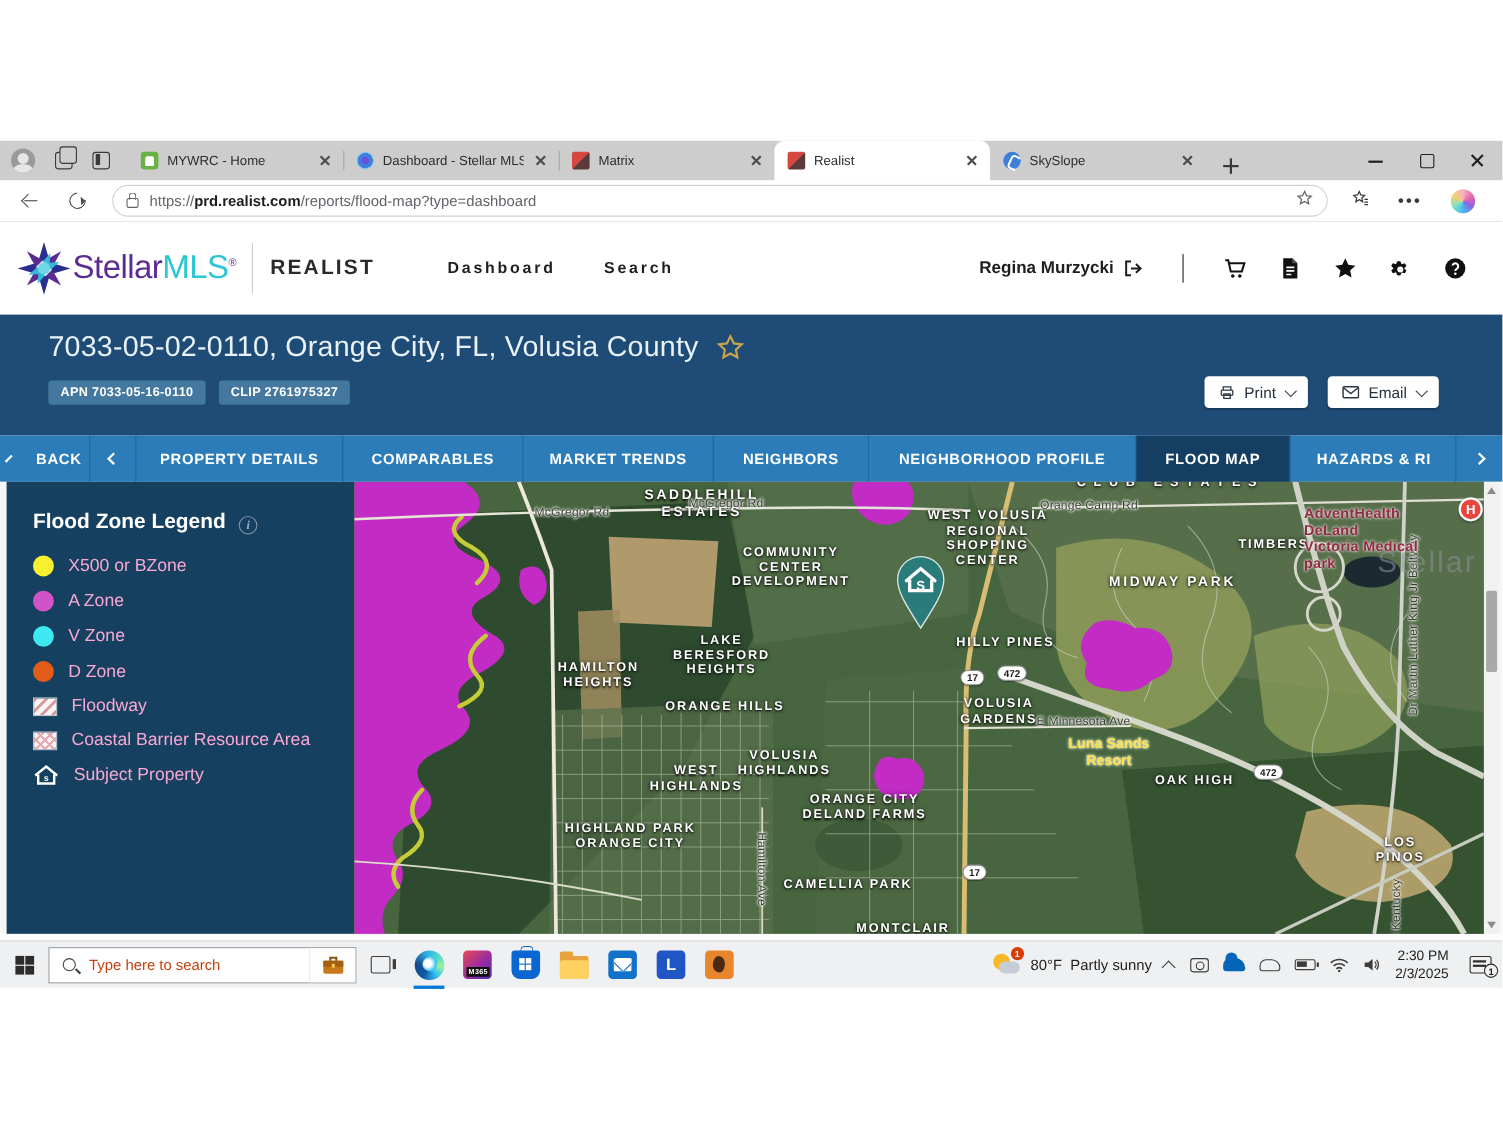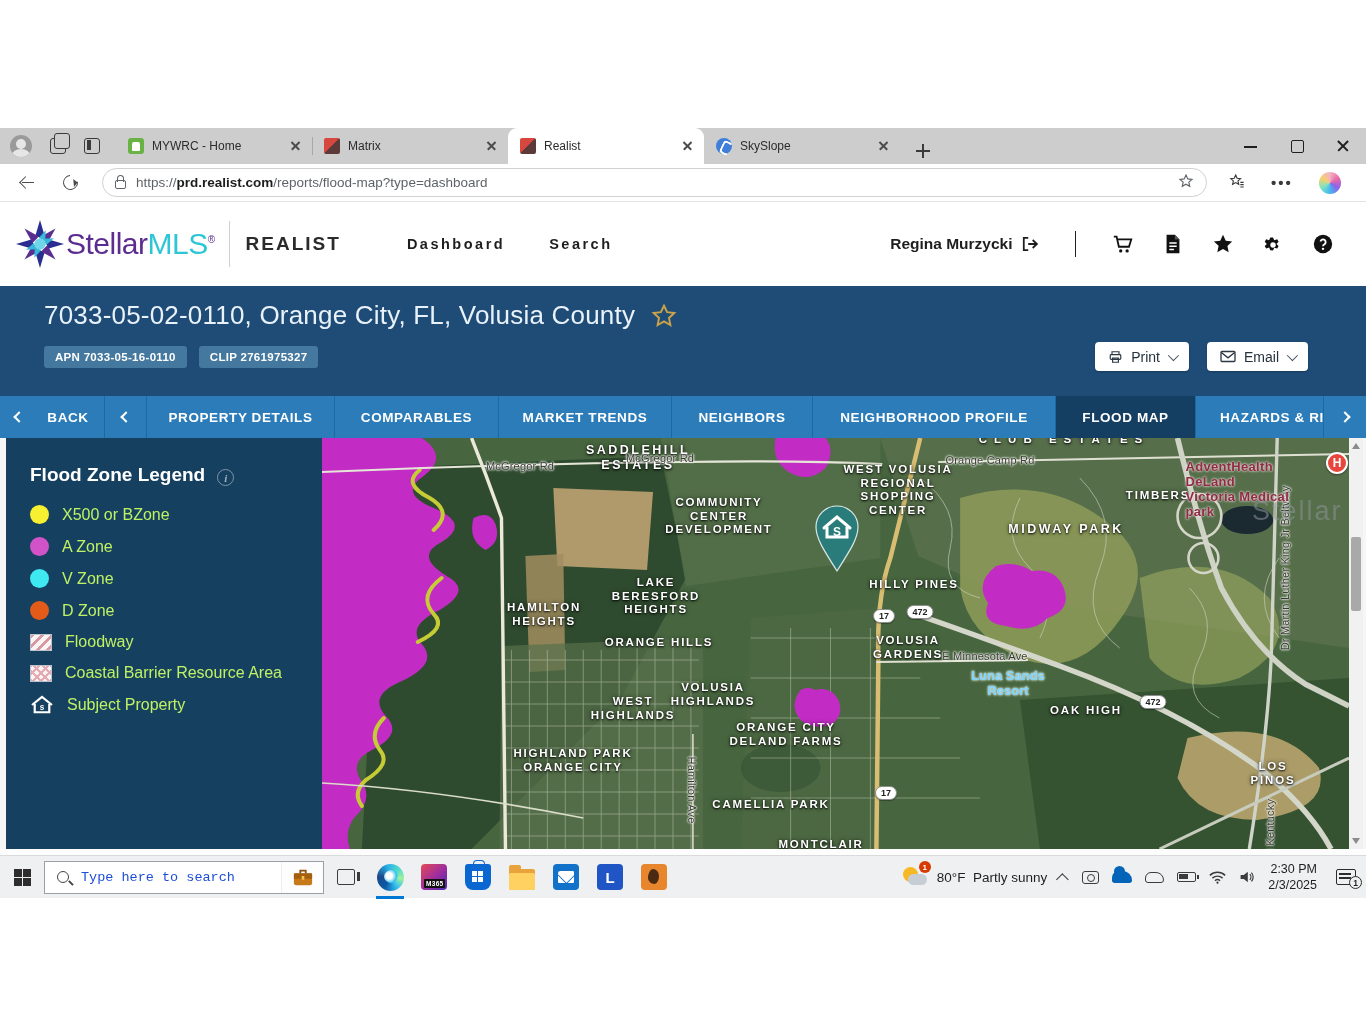--- a/index.html
+++ b/index.html
@@ -79,71 +79,71 @@
   .ptitle { position:absolute; left:44px; top:14px; font-size:26px; font-weight:400; color:#e9f1f9; letter-spacing:0.2px; display:flex; align-items:center; gap:16px; }
   .badges { position:absolute; left:44px; top:60px; display:flex; gap:12px; }
   .badge { background:#44789f; color:#fff; font-size:11.5px; font-weight:700; padding:5px 11px; border-radius:3px; letter-spacing:0.3px; }
   .actionbtns { position:absolute; right:58px; top:56px; display:flex; gap:18px; }
   .whitebtn { background:#fff; border-radius:4px; height:29px; padding:0 13px; display:flex; align-items:center; gap:8px; font-size:14px; color:#25313c; font-weight:400; box-shadow:0 1px 2px rgba(0,0,0,.25); }
   .chev { width:8px; height:8px; border-right:1.8px solid #44505c; border-bottom:1.8px solid #44505c; transform:rotate(45deg) translateY(-2px); }
 
   
   .reportnav { position:absolute; left:0; top:396px; width:1366px; height:42px; background:#2b7cb8; display:flex; }
   .rtab { display:flex; align-items:center; justify-content:center; color:#fff; font-size:13.5px; font-weight:700; letter-spacing:0.6px; border-right:1px solid #1d6aa2; padding:0 10px; white-space:nowrap; }
-  .rtab.backbtn { width:105px; gap:24px; }
+  .rtab.backbtn { width:82px; gap:24px; }
   .rtab.arrow { width:42px; }
   .rtab.active { background:#153e63; }
   .rtab.cut { overflow:hidden; justify-content:flex-start; }
   .lchev { width:8px; height:8px; border-left:2.2px solid #fff; border-bottom:2.2px solid #fff; transform:rotate(45deg); }
   .rchev { width:8px; height:8px; border-right:2.2px solid #fff; border-top:2.2px solid #fff; transform:rotate(45deg); }
 
   
   .content { position:absolute; left:0; top:438px; width:1366px; height:411px; display:flex; }
   .edgepad { width:6px; background:#f6f6f6; }
   .legendpanel { width:316px; background:#16405f; padding:26px 0 0 24px; }
   .ltitle { color:#fff; font-size:19px; font-weight:700; display:flex; align-items:flex-end; gap:12px; margin-bottom:19px; }
   .info-i { width:17px; height:17px; border:1.5px solid #7d95a9; border-radius:50%; color:#9db2c4; font-size:11px; font-weight:700; display:flex; align-items:center; justify-content:center; font-style:italic; font-family:"Liberation Serif", serif; }
-  .litem { display:flex; align-items:center; gap:13px; margin-bottom:13px; color:#bef264; font-size:16px; }
+  .litem { display:flex; align-items:center; gap:13px; margin-bottom:13px; color:#f9a8d4; font-size:16px; }
   .dot { width:19px; height:19px; border-radius:50%; flex:0 0 19px; }
   .swatch { width:22px; height:17px; flex:0 0 22px; border:1px solid #b9c4cd; background:#fdf8f8; }
   .swatch.diag { background:repeating-linear-gradient(135deg,#d89aa2 0 2.5px,#faf4f4 2.5px 7px); }
   .swatch.cross { background:repeating-linear-gradient(45deg,#e3aab4 0 2px,transparent 2px 6px), repeating-linear-gradient(-45deg,#e3aab4 0 2px,#fbf3f3 2px 6px); }
   .subjglyph { width:24px; height:20px; flex:0 0 24px; }
 
   .mapwrap { position:relative; width:1027px; height:411px; overflow:hidden; background:#47663f; }
   .mapsvg { position:absolute; left:0; top:0; width:100%; height:100%; }
   .al { position:absolute; transform:translateX(-50%); color:#fff; font-weight:700; font-size:11.5px; letter-spacing:1.8px; line-height:1.18; text-align:center; white-space:pre-line; text-shadow:0 1px 2px rgba(0,0,0,.9), 0 0 4px rgba(0,0,0,.65); }
   .al.big { font-size:12.5px; letter-spacing:2.5px; }
   .al.wide { letter-spacing:7px; }
   .rl { position:absolute; transform:translateX(-50%); color:#3b3b33; font-size:11px; letter-spacing:0.2px; text-shadow:0 0 2px #fff,0 0 2px #fff,0 0 3px #fff; white-space:nowrap; }
   .rl.v90 { transform:translate(-50%,-50%) rotate(90deg); }
   .rl.v270 { transform:translate(-50%,-50%) rotate(-90deg); }
   .poi-red { position:absolute; transform:translateX(-50%); color:#8e2c44; font-size:13px; font-weight:700; letter-spacing:0.3px; line-height:1.15; text-align:left; white-space:pre-line; text-shadow:0 0 2px #f3e3e6,0 0 3px #f3e3e6; }
-  .poi-green { position:absolute; transform:translateX(-50%); color:#7dd3fc; font-size:13px; font-weight:700; line-height:1.15; text-align:center; white-space:pre-line; text-shadow:0 0 2px #eef6ea,0 0 3px #eef6ea; }
+  .poi-green { position:absolute; transform:translateX(-50%); color:#fde047; font-size:13px; font-weight:700; line-height:1.15; text-align:center; white-space:pre-line; text-shadow:0 0 2px #eef6ea,0 0 3px #eef6ea; }
   .wmark { position:absolute; color:#8d9399; opacity:.55; font-size:27px; letter-spacing:2px; white-space:nowrap; }
   .shield { position:absolute; transform:translate(-50%,-50%); background:#fff; border:1px solid #8d8d8d; border-radius:8px; font-size:9px; font-weight:700; color:#222; padding:1.5px 5px; line-height:1; box-shadow:0 1px 1px rgba(0,0,0,.3); }
   .hosp { position:absolute; width:22px; height:22px; border-radius:50%; background:#e8453c; border:2px solid #fff; color:#fff; font-weight:700; font-size:12px; display:flex; align-items:center; justify-content:center; box-shadow:0 1px 2px rgba(0,0,0,.4); }
   .pin { position:absolute; width:48px; height:68px; }
   .mapscroll { width:14px; background:#f1f1f1; position:relative; }
   .sarrow { position:absolute; left:3px; width:0; height:0; }
   .sarrow.up { top:5px; border-left:4px solid transparent; border-right:4px solid transparent; border-bottom:6px solid #8b8b8b; }
   .sarrow.dn { bottom:5px; border-left:4px solid transparent; border-right:4px solid transparent; border-top:6px solid #8b8b8b; }
   .sthumb { position:absolute; left:2px; top:99px; width:10px; height:74px; background:#a9a9a9; border-radius:2px; }
 
   .bottomstrip { position:absolute; left:0; top:849px; width:1366px; height:6px; background:#fdfdfd; }
 
   
   .taskbar { position:absolute; left:0; top:855px; width:1366px; height:43px; background:#eef0f2; border-top:1px solid #d8dadc; display:flex; align-items:center; }
   .startbtn { width:44px; height:43px; display:flex; align-items:center; justify-content:center; }
   .winlogo { width:17px; height:17px; display:grid; grid-template-columns:8px 8px; grid-template-rows:8px 8px; gap:1px; }
   .winlogo span { background:#2d2d2d; }
   .searchbox { width:280px; height:33px; background:#fff; border:1px solid #9aa0a6; display:flex; align-items:center; padding:0 0 0 12px; }
   .mag { width:12px; height:12px; border:1.8px solid #444; border-radius:50%; position:relative; margin-right:12px; flex:0 0 12px; }
   .mag:before { content:""; position:absolute; left:10px; top:10px; width:6px; height:1.8px; background:#444; transform:rotate(45deg); }
-  .searchtext { font-size:13.5px; color:#1d4ed8; flex:1;font-family:Liberation Mono, monospace; }
+  .searchtext { font-size:13.5px; color:#c2410c; flex:1; }
   .brieftile { width:42px; height:31px; background:#fdfdfd; display:flex; align-items:center; justify-content:center; border-left:1px solid #eee; }
   .tbico { width:44px; height:43px; display:flex; align-items:center; justify-content:center; position:relative; }
   .tbico.active:after { content:""; position:absolute; left:8px; bottom:0; width:28px; height:3px; background:#0078d4; }
   .sq { width:26px; height:26px; border-radius:4px; display:flex; align-items:center; justify-content:center; }
   .tview { width:18px; height:16px; border:1.8px solid #3c3c3c; border-radius:2px; position:relative; }
   .tview:before { content:""; position:absolute; right:-6px; top:2px; width:3px; height:9px; background:#3c3c3c; }
   .edgeicon { width:27px; height:27px; border-radius:50%; background:conic-gradient(from 210deg,#0c59a4,#1b4a8a 18%,#2bb3e8 38%,#53dbc9 55%,#9ef29b 68%,#35c1f1 82%,#0c59a4); position:relative; }
   .edgeicon:before { content:""; position:absolute; left:7px; top:6px; width:15px; height:13px; border-radius:50%; background:radial-gradient(circle at 35% 45%, #fff 0 25%, #35c1f1 60%, transparent 75%); }
   .m365 { background:linear-gradient(135deg,#e74856,#9b2ca0 55%,#4b2bb8); position:relative; }
   .m365 .m365badge { position:absolute; left:3px; bottom:2px; background:#111; color:#fff; font-size:6.5px; font-weight:700; padding:1px 2px; border-radius:1px; letter-spacing:.3px; }
@@ -193,20 +193,25 @@
       <div class="chrome-ico stack"></div>
       <div class="chrome-ico pane"></div>
     </div>
     <div class="tabs">
       <div class="tab">
         <span class="fav shop"></span>
         <span class="title">MYWRC - Home</span>
         <span class="closex"></span>
       </div>
       <div class="tab">
+        <span class="fav burst"></span>
+        <span class="title">Dashboard - Stellar MLS</span>
+        <span class="closex"></span>
+      </div>
+      <div class="tab">
         <span class="fav cube"></span>
         <span class="title">Matrix</span>
         <span class="closex"></span>
       </div>
       <div class="tab active">
         <span class="fav cube"></span>
         <span class="title">Realist</span>
         <span class="closex"></span>
       </div>
       <div class="tab">

